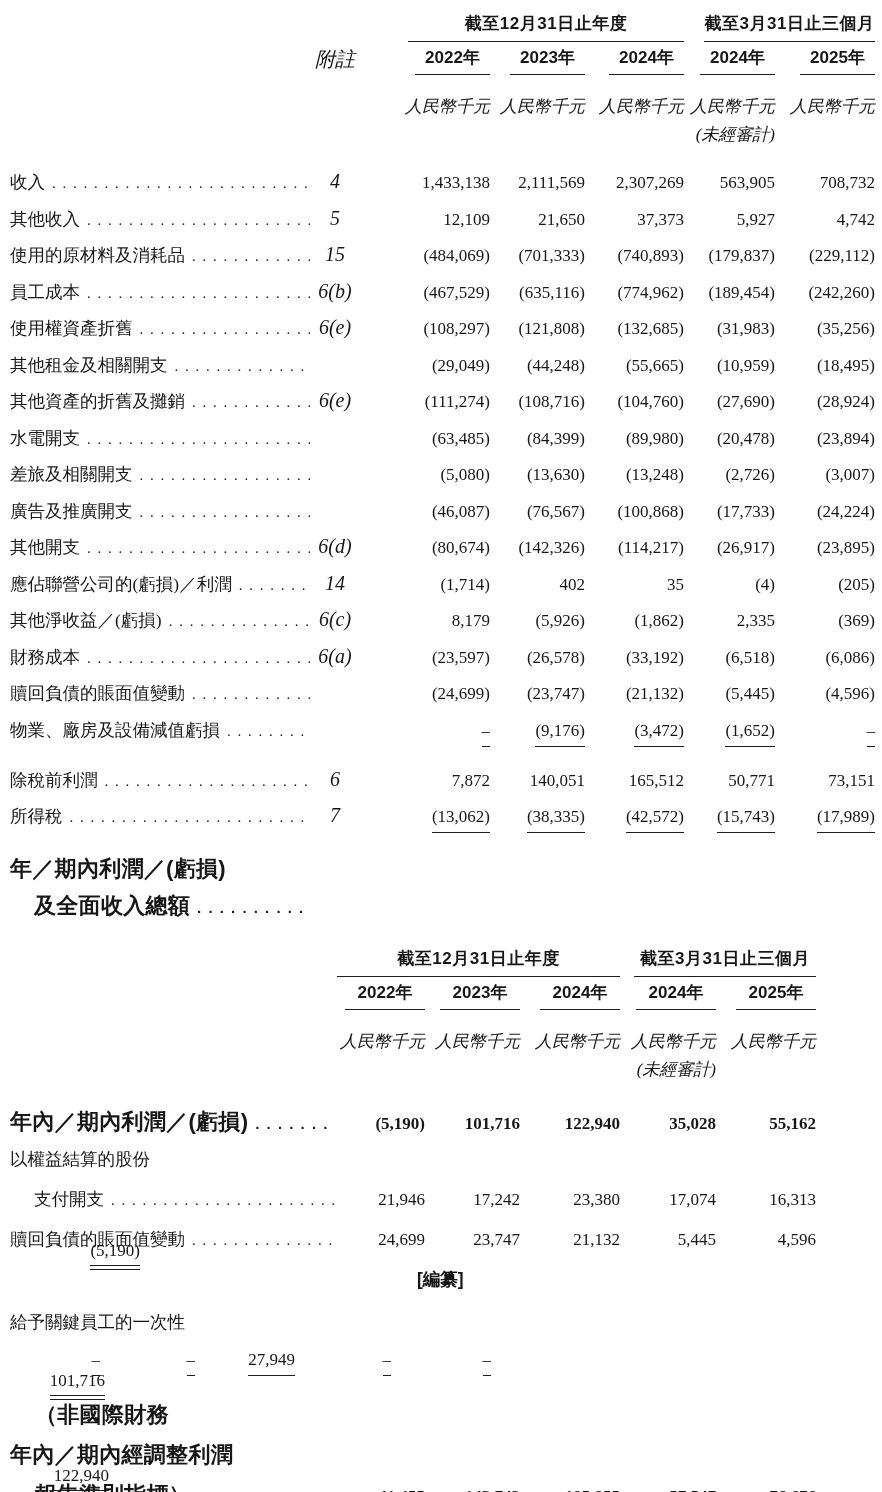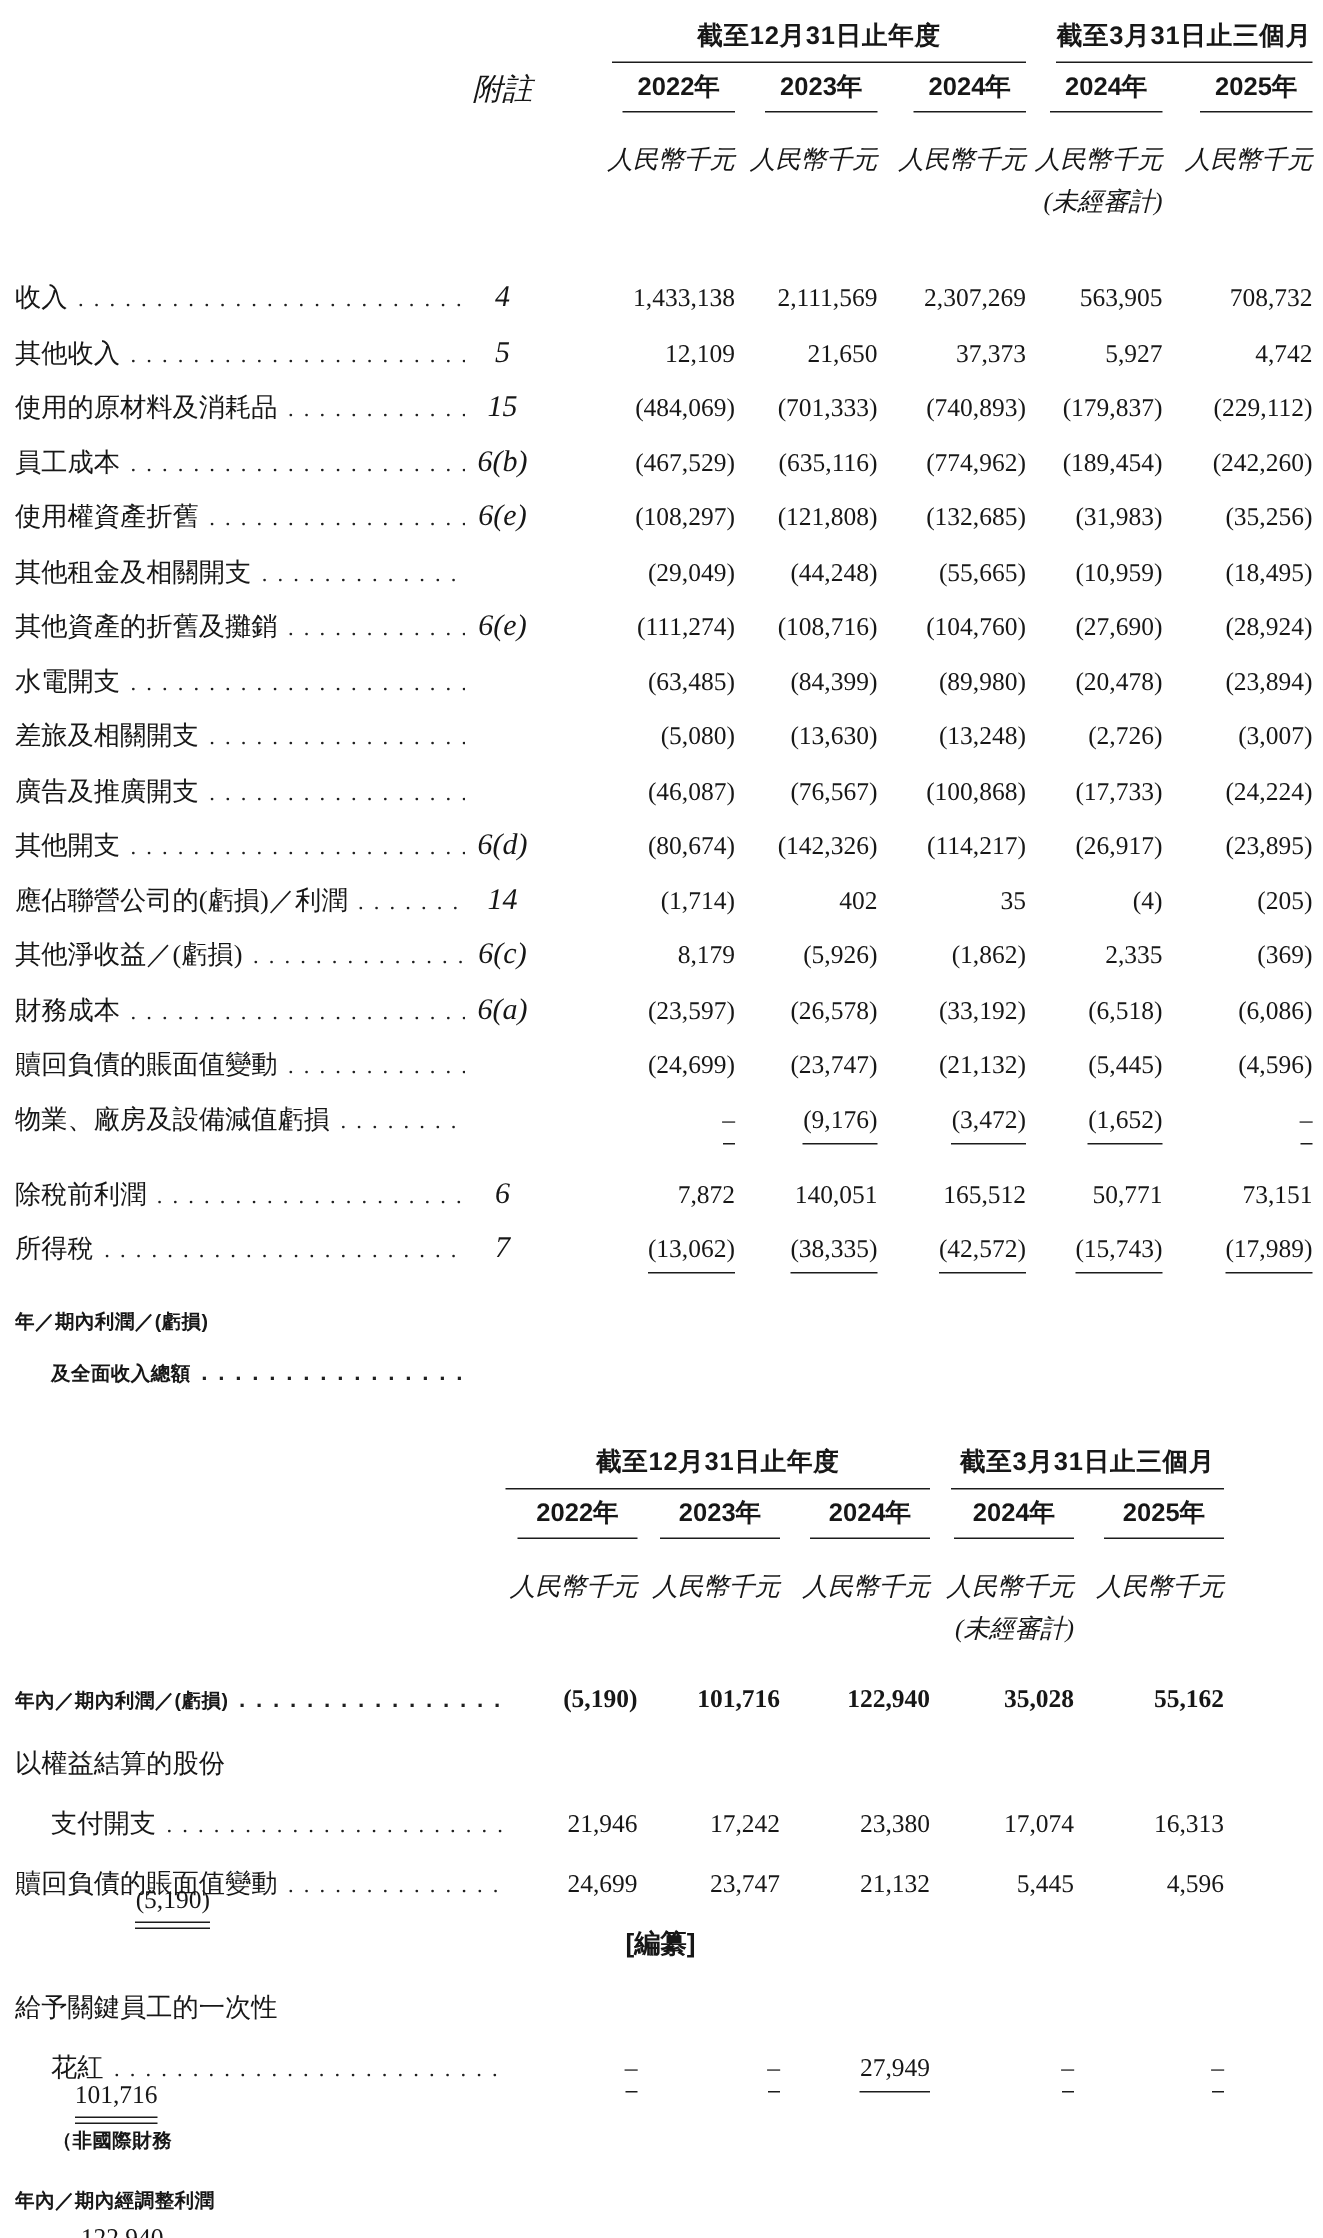--- a/index.html
+++ b/index.html
@@ -35,21 +35,21 @@
   .trow { display:flex; align-items:baseline; box-sizing:border-box; }
   .lbl { display:flex; align-items:baseline; overflow:hidden; box-sizing:border-box;
          font-size:17.5px; white-space:nowrap; }
   .leader { flex:1 1 auto; overflow:hidden; white-space:nowrap;
             font-size:15px; color:#1f1f1f; padding:0 4px 0 7px; }
   .leader::before { content:". . . . . . . . . . . . . . . . . . . . . . . . . . . . . . . . . . . . . . . . . . . . . . . . . ."; letter-spacing:1.5px; }
   .no-leader .leader { visibility:hidden; }
   .note { font-style:italic; font-size:20px; text-align:center; box-sizing:border-box;}
   .val { text-align:right; font-size:17px; white-space:nowrap; box-sizing:border-box;}
   .vw  { display:inline-block; text-align:right; }
-  .bold-label .lbl { font-weight:700; font-family:"Liberation Sans",sans-serif; font-size:13px; letter-spacing:0.3px;text-align:center;}
+  .bold-label .lbl { font-weight:700; font-family:"Liberation Sans",sans-serif; font-size:22px; letter-spacing:0.3px;text-align:center;}
   .bold-vals .val { font-weight:700; }
   .ind1 .lbl { padding-left:24px; }
   .ind2 .lbl { padding-left:25px; }
 
   .u1 .vw { border-bottom:1.6px solid #1c1c1c; padding-bottom:5px; }
   .u2 .vw { border-bottom:1.6px solid #1c1c1c; padding-bottom:4px; position:relative; }
   .u2 .vw::after { content:""; position:absolute; left:0; right:0; bottom:-5px;
                    border-bottom:1.6px solid #1c1c1c; }
 
   
@@ -60,21 +60,21 @@
   .t1 .c3 { width:99px;  flex:0 0 99px; }
   .t1 .c4 { width:91px;  flex:0 0 91px; }
   .t1 .c5 { width:100px; flex:0 0 100px; }
   .t1 .gspacer { width:350px; flex:0 0 350px; }
   .t1 .g1 { width:276px; flex:0 0 276px; margin-left:48px; }
   .t1 .g2 { width:171px; flex:0 0 171px; margin-left:20px; }
   .t1 .yw { width:75px; }
   .t1 .trow { height:36.5px; }
   .t1 .trow.u1 { height:42px; margin-bottom:8px; }
   .t1 .trow.u2 { height:40px; margin-bottom:16px;flex-direction:column; }
-  .t1-rows { margin-top:40px; }
+  .t1-rows { margin-top:24px; }
 
   
   .t2 .lbl  { width:325px; flex:0 0 325px; }
   .t2 .c1 { width:90px;  flex:0 0 90px; }
   .t2 .c2 { width:95px;  flex:0 0 95px; }
   .t2 .c3 { width:100px; flex:0 0 100px; }
   .t2 .c4 { width:96px;  flex:0 0 96px; }
   .t2 .c5 { width:100px; flex:0 0 100px; }
   .t2 .gspacer { width:325px; flex:0 0 325px; }
   .t2 .g1 { width:283px; flex:0 0 283px; margin-left:2px; }
@@ -456,24 +456,20 @@
             <span class="t">給予關鍵員工的一次性</span>
             <span class="leader"></span>
           </div>
     <div class="val c1"><span class="vw"></span></div>
     <div class="val c2"><span class="vw"></span></div>
     <div class="val c3"><span class="vw"></span></div>
     <div class="val c4"><span class="vw"></span></div>
     <div class="val c5"><span class="vw"></span></div>
   </div>
         <div class="trow ind1 u1">
-    <div class="lbl">
-            <span class="t">花紅</span>
-            <span class="leader"></span>
-          </div>
     <div class="val c1"><span class="vw">–</span></div>
     <div class="val c2"><span class="vw">–</span></div>
     <div class="val c3"><span class="vw">27,949</span></div>
     <div class="val c4"><span class="vw">–</span></div>
     <div class="val c5"><span class="vw">–</span></div>
   </div>
         <div class="trow label-only no-leader bold-label ind2">
     <div class="lbl">
             <span class="t">（非國際財務</span>
             <span class="leader"></span>

